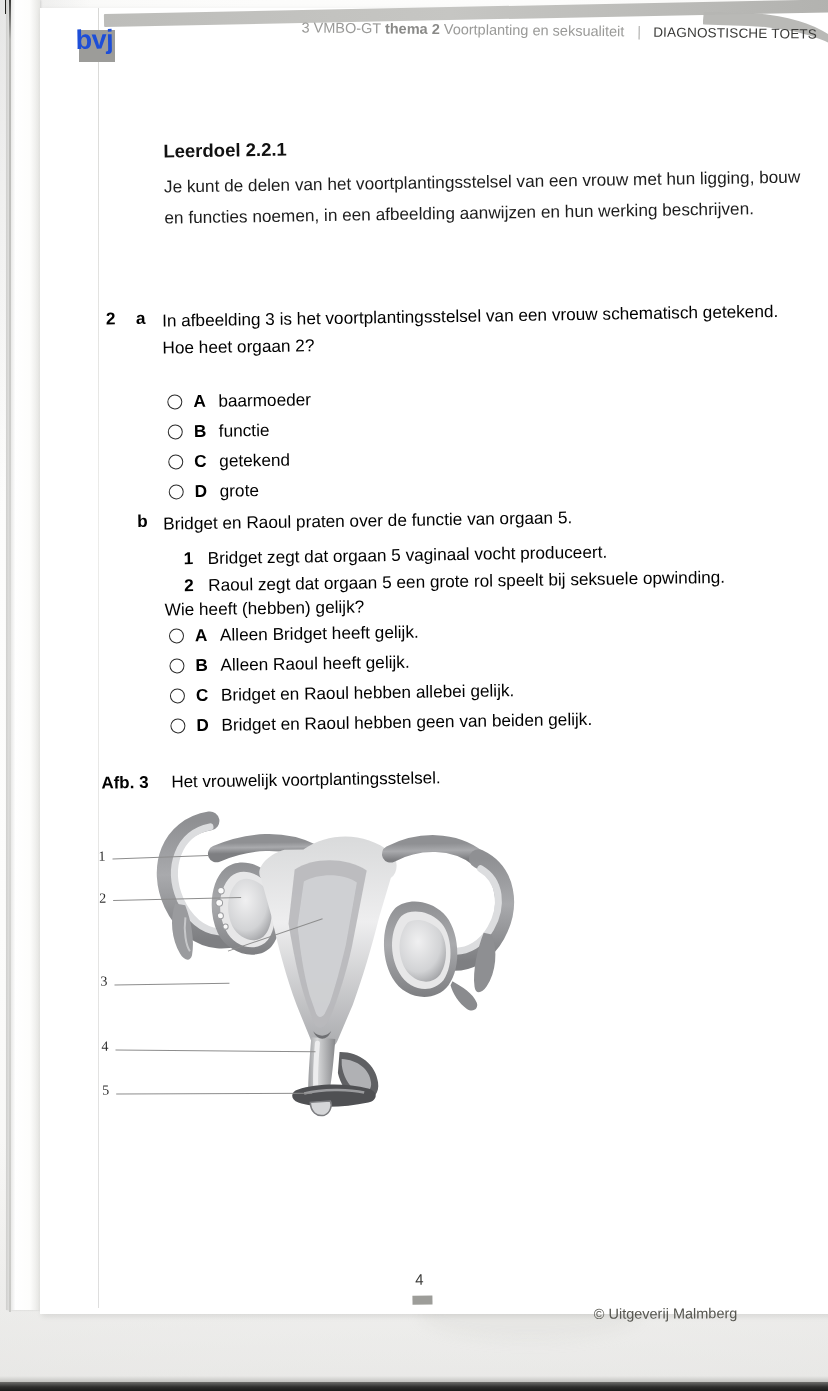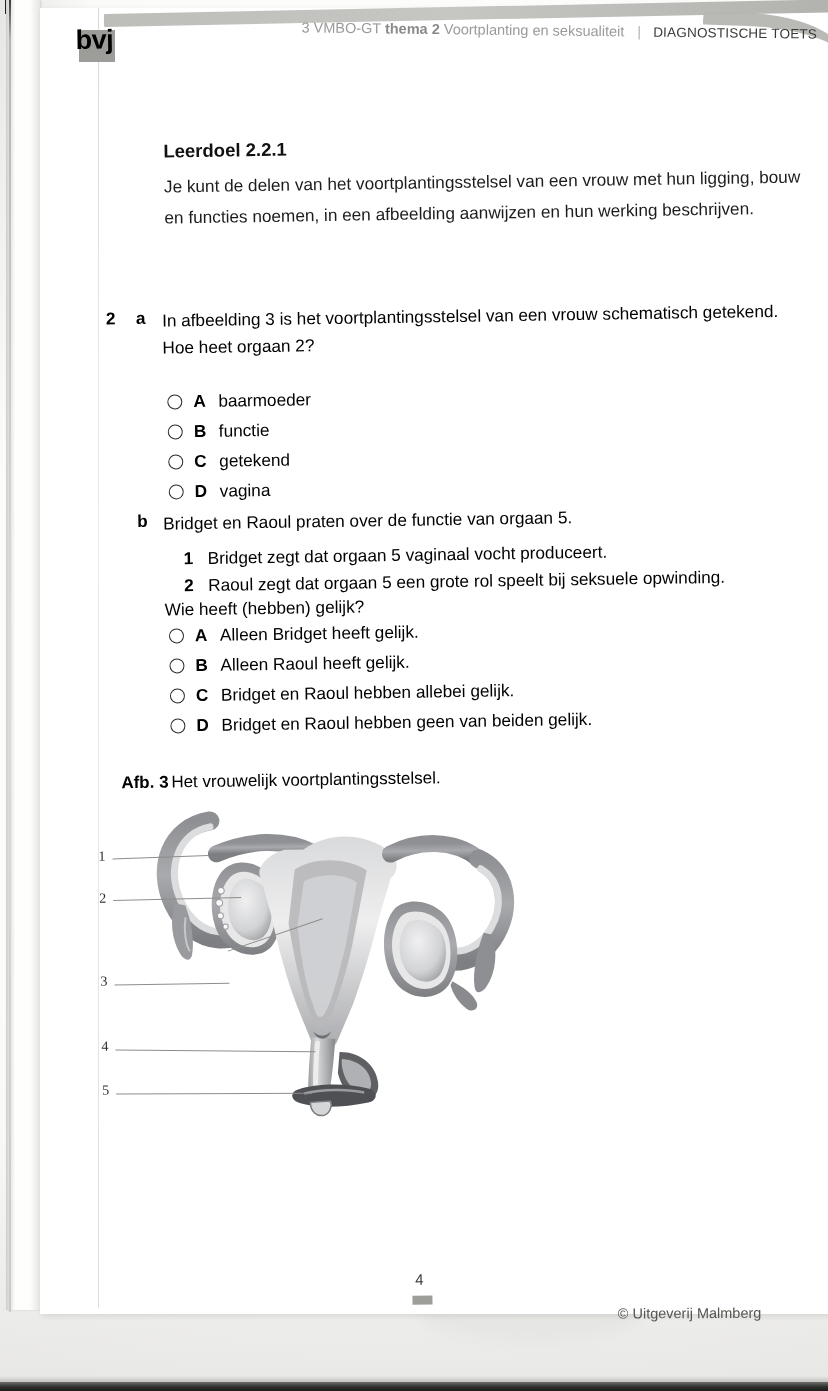--- a/index.html
+++ b/index.html
@@ -115,21 +115,21 @@
     transform-origin: 140px 700px;
   }
 
   
   .brand {
     position: absolute;
     left: 86px; top: 24px;
     font-size: 27px;
     font-weight: bold;
     letter-spacing: -0.5px;
-    color: #000000;
+    color: #1d4ed8;
   }
   .header-meta {
     position: absolute;
     left: 312px; top: 22px;
     font-size: 14.5px;
     color: #9a9a98;
     white-space: nowrap;
     transform: rotate(1.6deg);
     transform-origin: left center;
   }
@@ -225,21 +225,21 @@
   }
   .opt-letter { font-weight: bold; width: 25px; flex: none; }
   .opt-text { white-space: nowrap; }
 
   #options-a { left: 172px; top: 392px; }
   #options-b { left: 170px; top: 626px; }
 
   
   .fig-label {
     position: absolute;
-    left: 120px; top: 773px;
+    left: 100px; top: 773px;
     font-size: 17px;
     font-weight: bold;
   }
   .fig-caption {
     position: absolute;
     left: 170px; top: 773px;
     font-size: 17px;
   }
 
   .figure-wrap {
@@ -272,21 +272,20 @@
     width: 20px; height: 9px;
     background: #9d9d99;
   }
   .copyright {
     position: absolute;
     left: 584px; top: 1313px;
     font-size: 14.5px;
     color: #55554f;
     transform: rotate(0.6deg);
     transform-origin: left center;
-    margin-left: 24px;
   }
 
   
   .blotch {
     position: absolute;
     border-radius: 50%;
     background: rgba(196,196,190,0.16);
     filter: blur(7px);
   }
 </style>
@@ -350,21 +349,21 @@
       <span class="opt-text">functie</span>
     </div>
     <div class="opt-row">
       <span class="radio"></span>
       <span class="opt-letter">C</span>
       <span class="opt-text">getekend</span>
     </div>
     <div class="opt-row">
       <span class="radio"></span>
       <span class="opt-letter">D</span>
-      <span class="opt-text">vagina</span>
+      <span class="opt-text">grote</span>
     </div>
   </div>
 
   <div class="q-letter-b">b</div>
   <div class="qb-intro">Bridget en Raoul praten over de functie van orgaan 5.</div>
 
   <div class="sub-list">
     <div class="sub-row">
       <span class="n">1</span>
       <span>Bridget zegt dat orgaan 5 vaginaal vocht produceert.</span>

